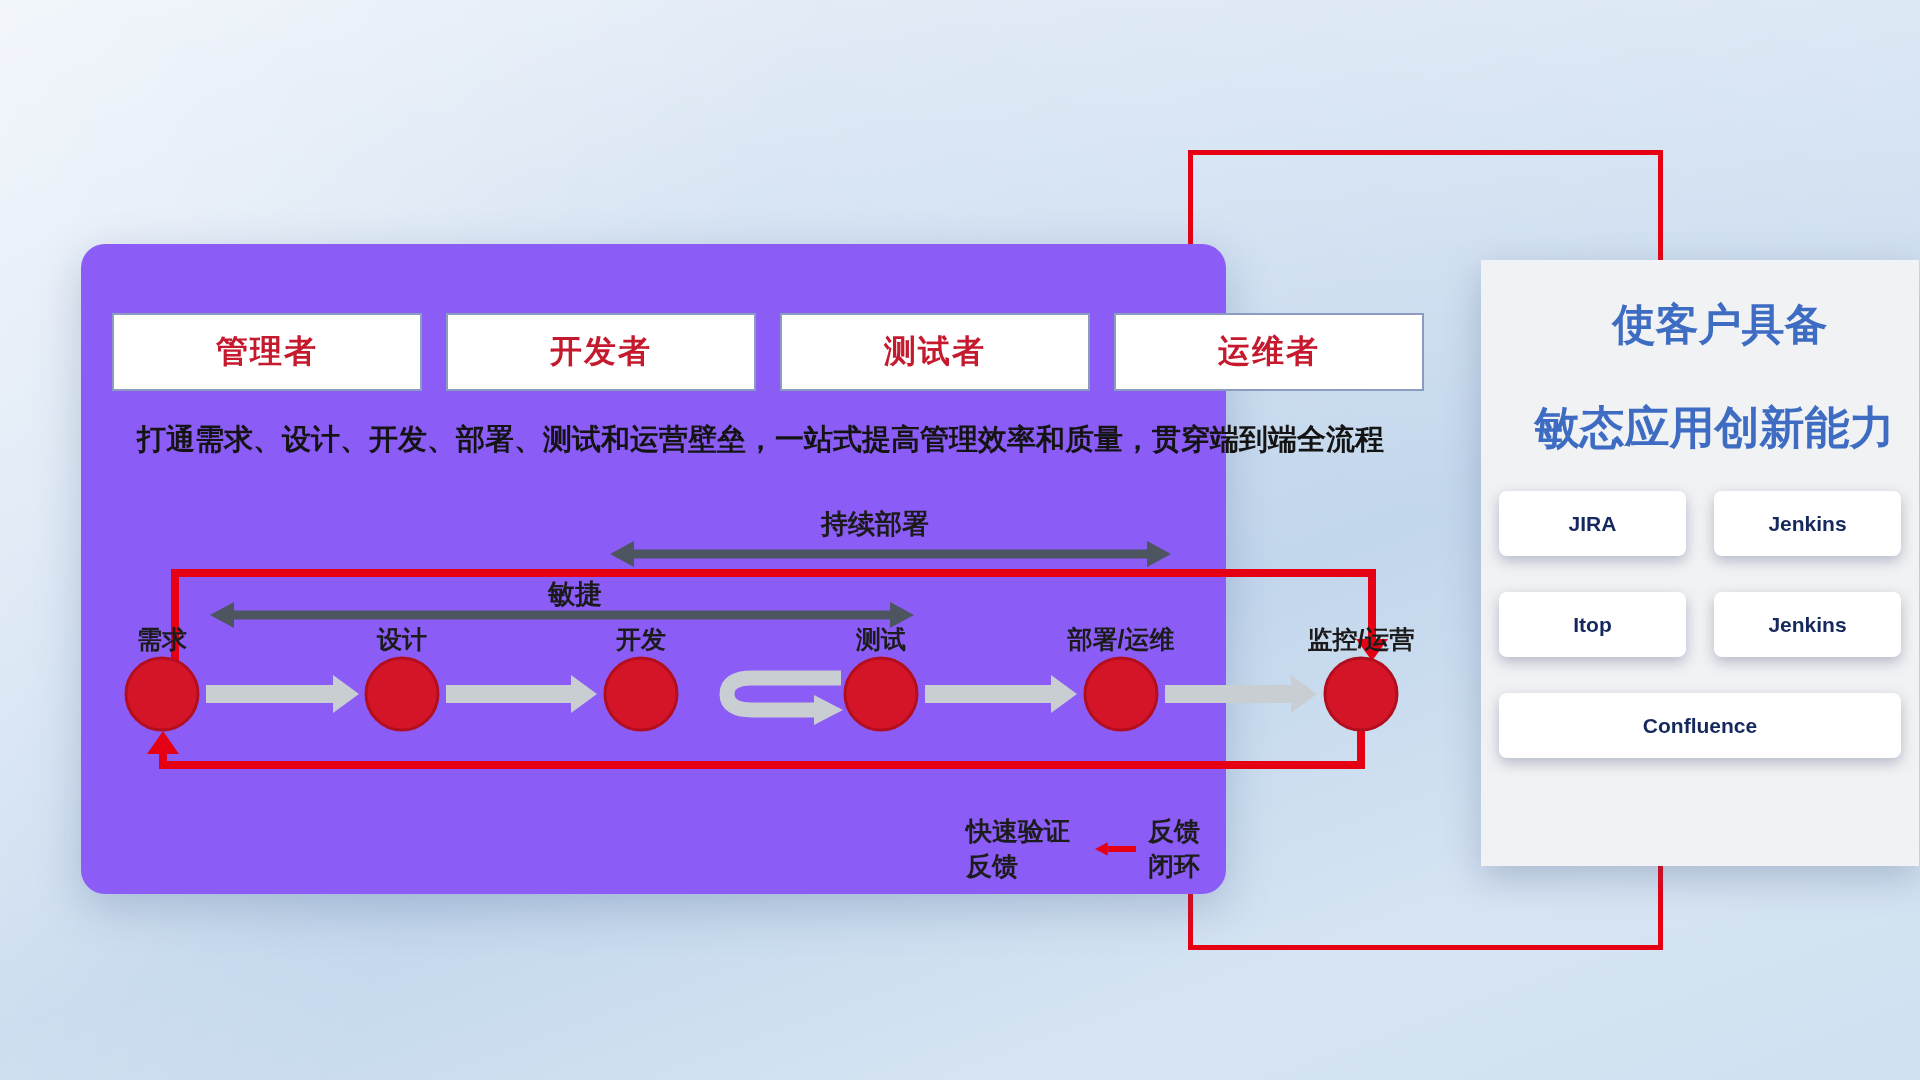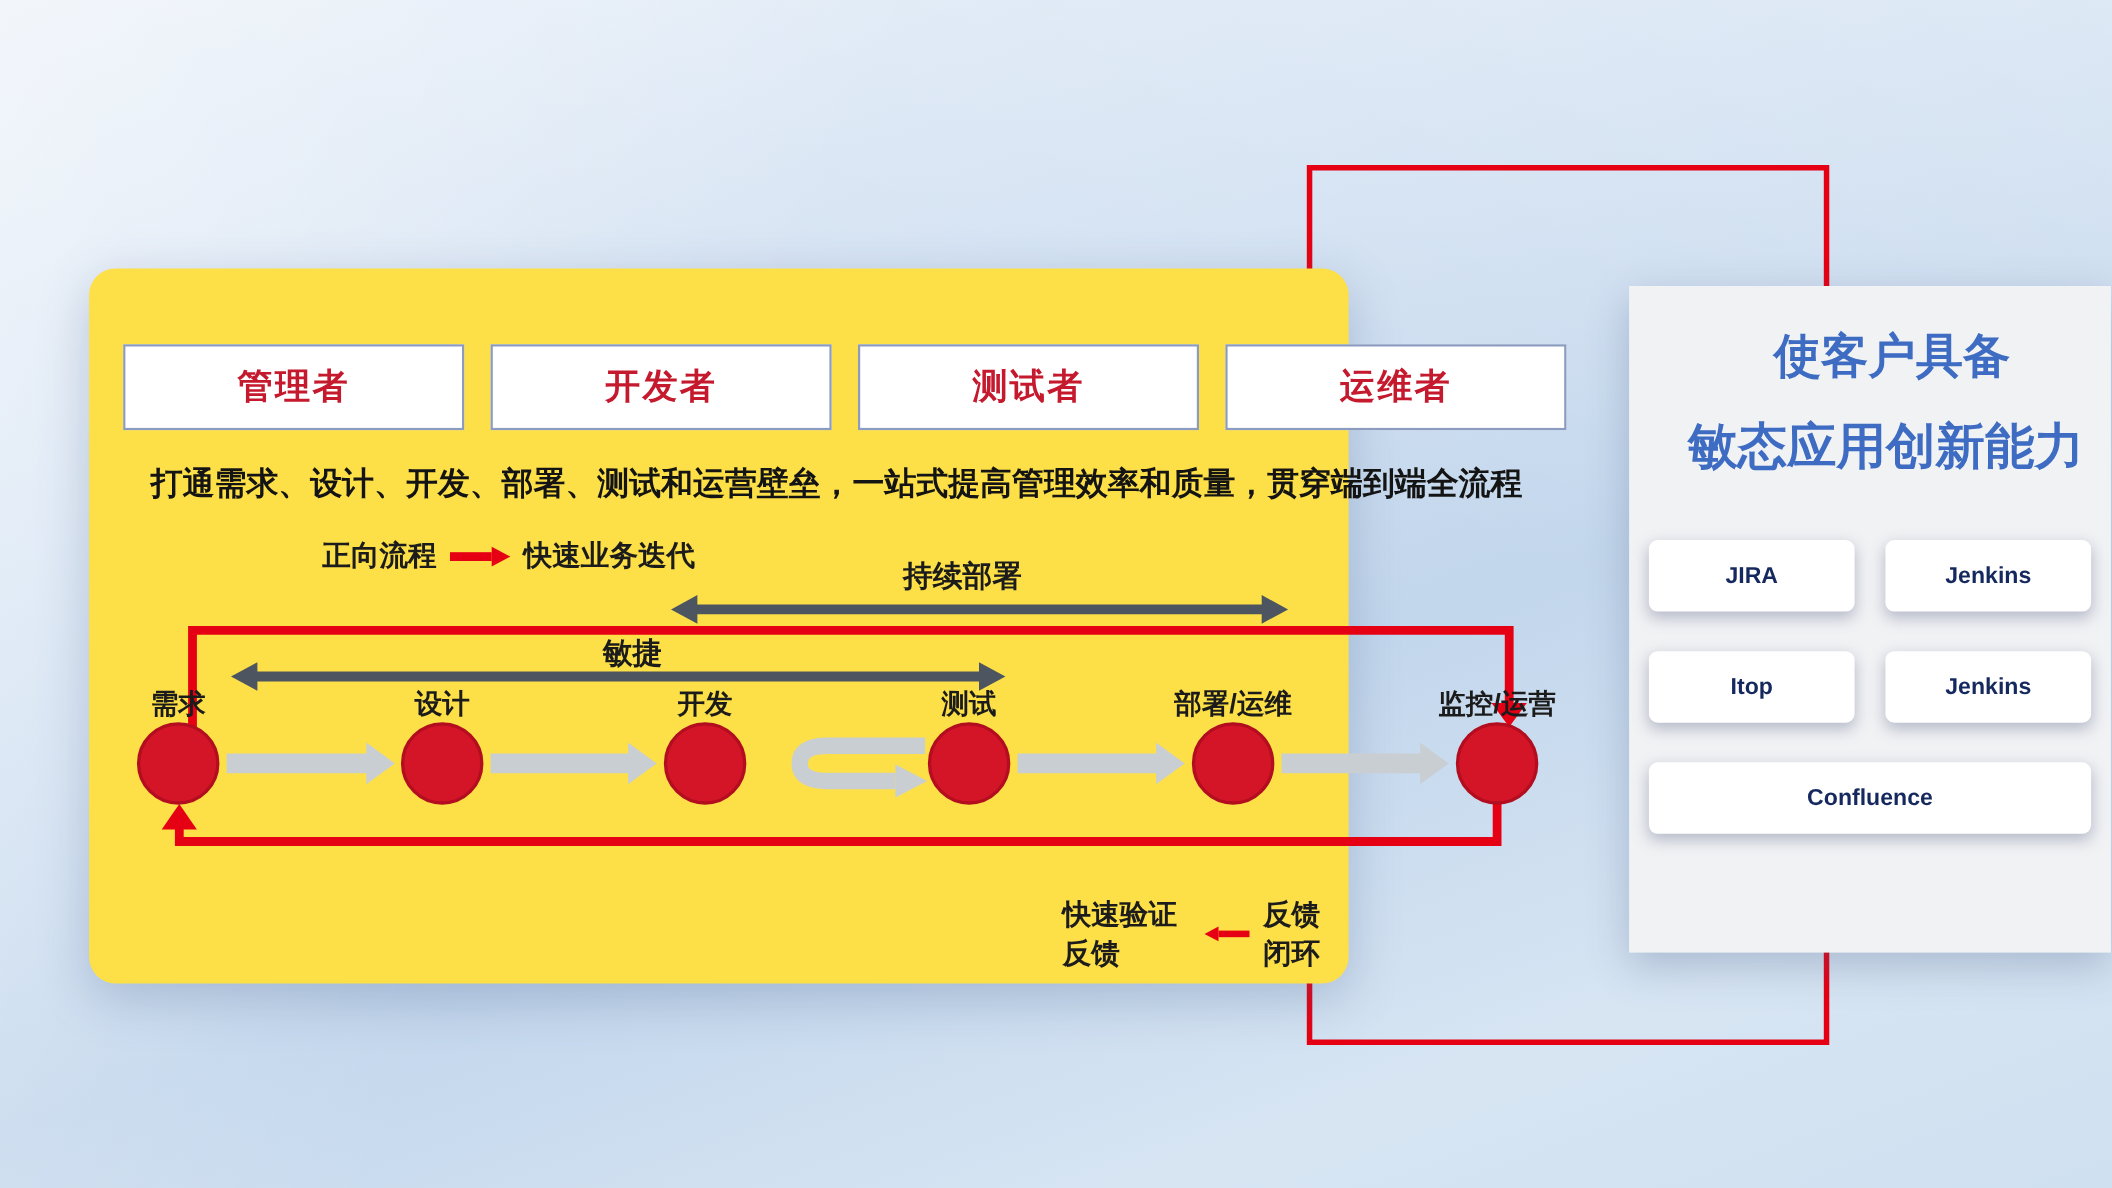--- a/index.html
+++ b/index.html
@@ -15,21 +15,21 @@
 
   
   .red-frame {
     position:absolute; left:1188px; top:150px; width:475px; height:800px;
     border:5px solid #e60013; z-index:1;
   }
 
   
   .card {
     position:absolute; left:81px; top:244px; width:1145px; height:650px;
-    background:#fde047; border-radius:24px; z-index:2;
+    background:#8b5cf6; border-radius:24px; z-index:2;
     box-shadow:0 14px 45px rgba(70,95,140,0.28);
   }
 
   .roles { position:absolute; left:31px; top:69px; width:1312px; display:flex; gap:24px; }
   .role-box {
     flex:1; height:78px; border:2px solid #8b9cc0; background:#ffffff;
     display:flex; align-items:center; justify-content:center;
   }
   .role-box span { color:#c5192d; font-size:32px; font-weight:700; letter-spacing:2px; }
 
@@ -58,21 +58,21 @@
   .agile-label { left:494px; top:332px; }
 
   
   .panel {
     position:absolute; left:1481px; top:260px; width:438px; height:606px;
     background:#f1f2f4; z-index:3;
     box-shadow:0 12px 35px rgba(70,90,130,0.30);
   }
   .panel-title { position:absolute; top:32px; width:100%; text-align:center; color:#3e6cc2; font-weight:700; }
   .panel-title .t1 { font-size:43px; line-height:65px;padding-left:40px; }
-  .panel-title .t2 { font-size:45px; line-height:65px; margin-top:16px;padding-left:29px; }
+  .panel-title .t2 { font-size:45px; line-height:65px; margin-top:38px;padding-left:29px; }
 
   .tools {
     position:absolute; left:18px; right:18px; top:231px;
     display:grid; grid-template-columns:1fr 1fr; column-gap:28px; row-gap:36px;
   }
   .tool {
     height:65px; background:#ffffff; border-radius:8px;
     display:flex; align-items:center; justify-content:center;
     color:#16295e; font-size:21px; font-weight:700;
     box-shadow:0 5px 14px rgba(90,100,135,0.40);
@@ -98,28 +98,20 @@
       <div class="role-box">
           <span>测试者</span>
         </div>
       <div class="role-box">
           <span>运维者</span>
         </div>
     </div>
 
     <div class="subtitle">打通需求、设计、开发、部署、测试和运营壁垒，一站式提高管理效率和质量，贯穿端到端全流程</div>
 
-    <div class="legend legend-forward">
-      <span>正向流程</span>
-      <svg width="55" height="20" viewBox="0 0 55 20">
-        <rect x="0" y="6" width="38" height="8" fill="#e60013"></rect>
-        <polygon points="38,1 38,19 55,10" fill="#e60013"></polygon>
-      </svg>
-      <span>快速业务迭代</span>
-    </div>
 
     <svg class="flow-svg" viewBox="0 0 1388 650">
 
       <g>
         <polyline points="94,418 94,329 1291,329 1291,396" fill="none" stroke="#e60013" stroke-width="8"></polyline>
         <polygon points="1291,417 1275,395 1307,395" fill="#e60013"></polygon>
       </g>
 
       <g>
         <polyline points="1280,484 1280,521 82,521 82,504" fill="none" stroke="#e60013" stroke-width="8"></polyline>

